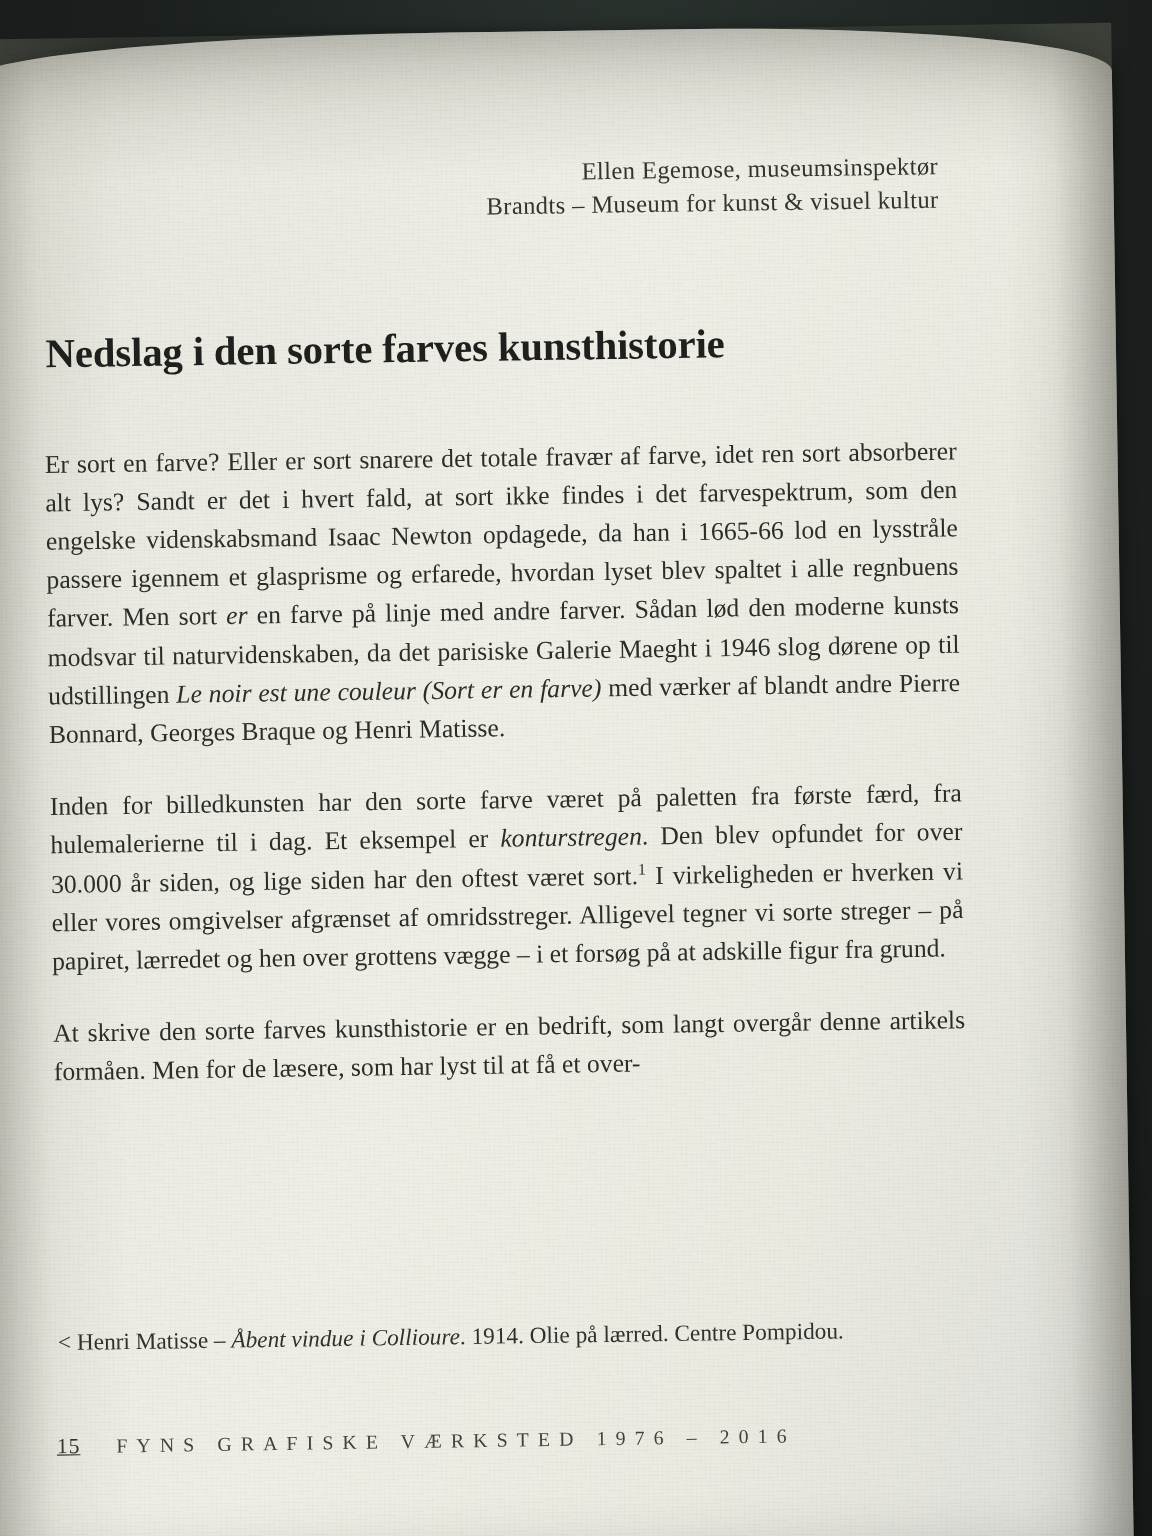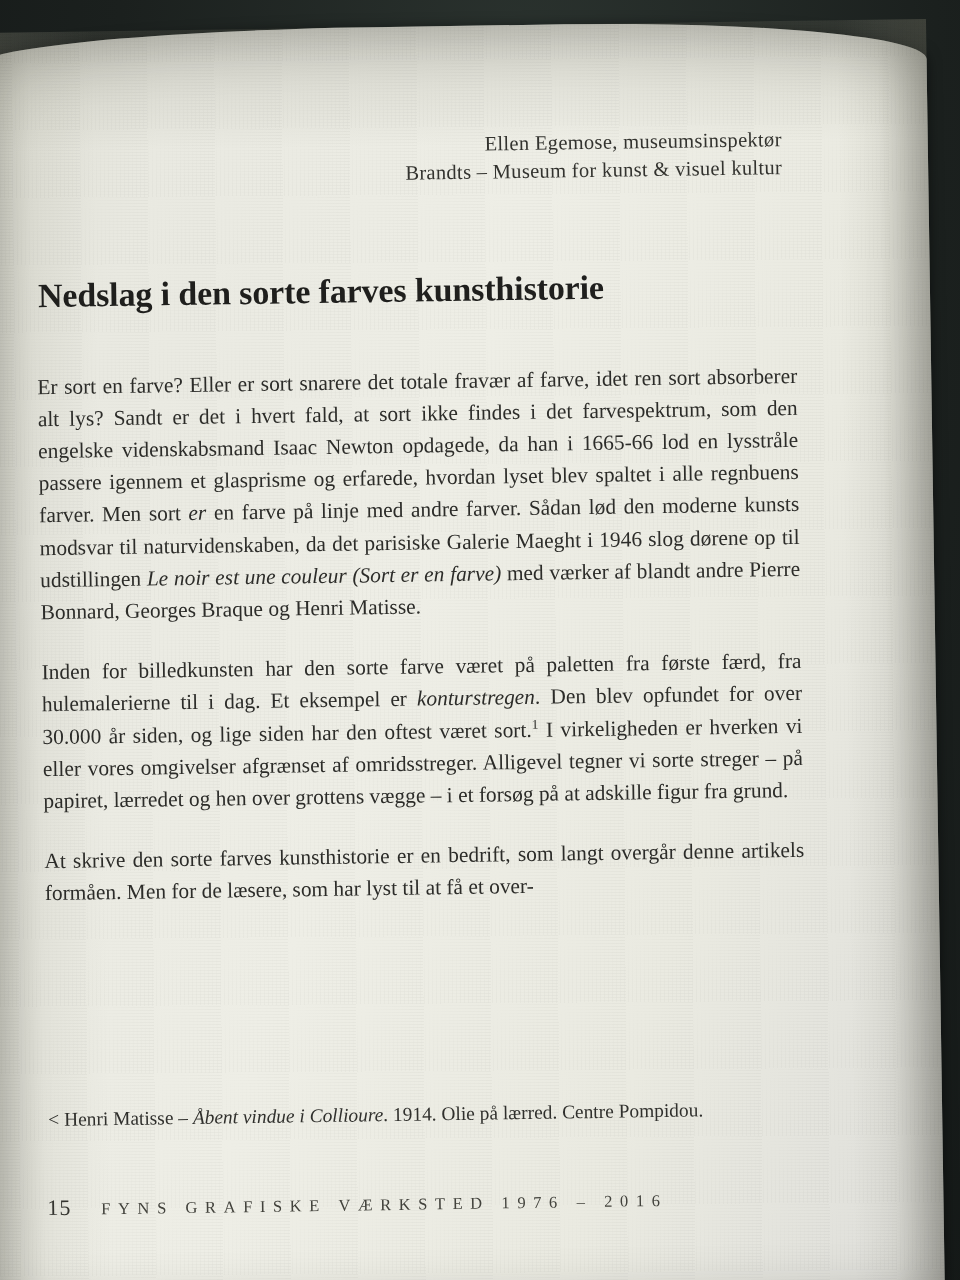--- a/index.html
+++ b/index.html
@@ -133,23 +133,24 @@
   
   #footer {
     position: absolute;
     left: 56px;
     top: 1163px;
     display: flex;
     align-items: baseline;
     color: #3a3a36;
   }
   #folio {
-    font-size: 22px;
+    font-size: 18px;
     letter-spacing: 0.04em;
     color: #34342f;
+    text-decoration: underline;
   }
   #running-head {
     margin-left: 30px;
     font-size: 16.5px;
     letter-spacing: 0.46em;
     text-transform: uppercase;
     color: #42423c;
     white-space: nowrap;
   }
 

